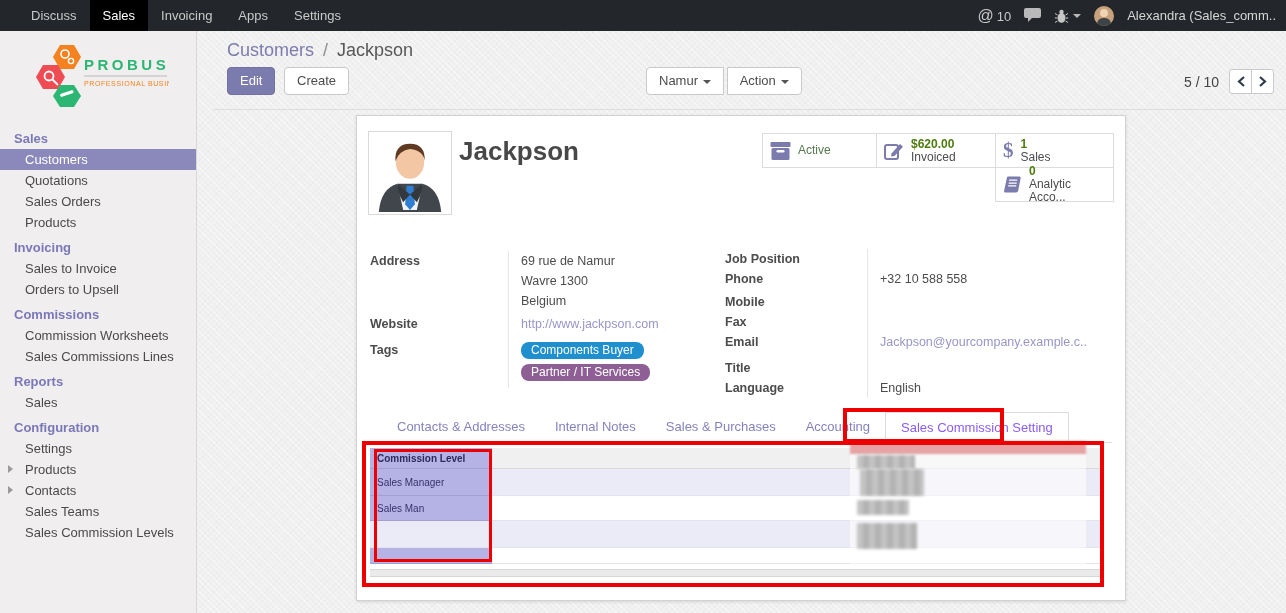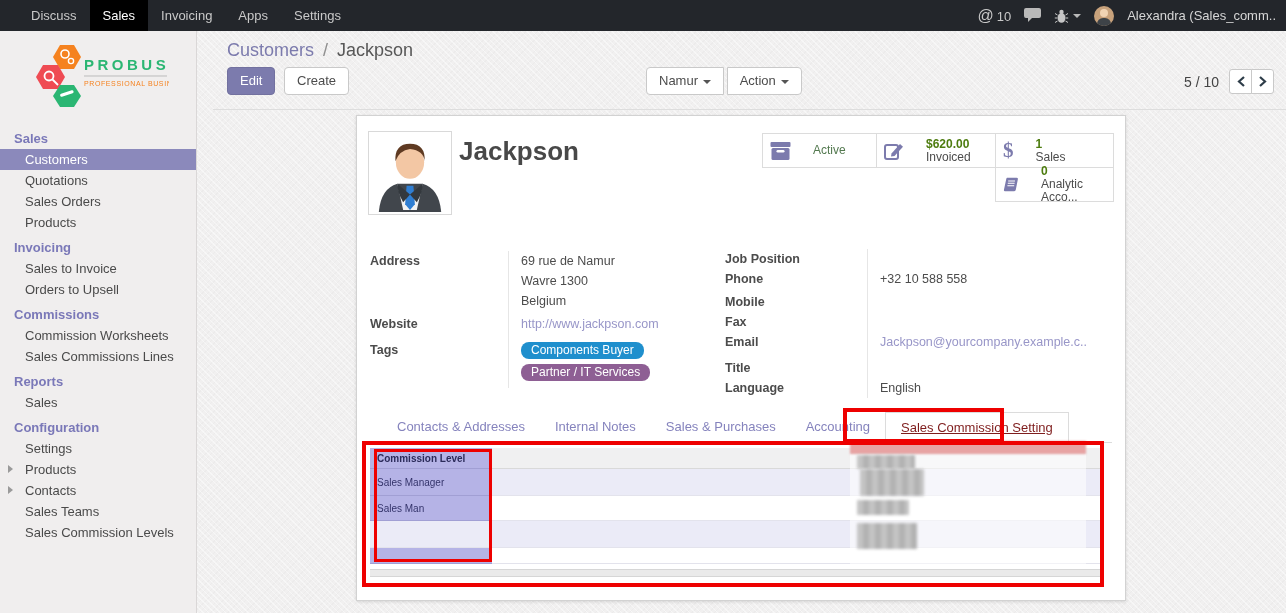--- a/index.html
+++ b/index.html
@@ -57,38 +57,38 @@
   .pbtn { width:23px; height:25px; background:#fff; border:1px solid #c9c9c9; display:flex; align-items:center; justify-content:center; font-weight:bold; color:#2e3d49; cursor:pointer; font-size:14px; }
   .pbtn.first { border-radius:3px 0 0 3px; }
   .pbtn.last { border-radius:0 3px 3px 0; margin-left:-1px; }
 
   
   .sheet { position:absolute; left:159px; top:84px; width:770px; height:486px; background:#fff; border:1px solid #d2d2d2; box-shadow:0 1px 3px rgba(0,0,0,.12); }
   .photo { position:absolute; left:11px; top:15px; width:84px; height:84px; background:#fff; border:1px solid #d9d9d9; padding:2px; }
   .rec-title { position:absolute; left:102px; top:20px; font-size:26px; font-weight:bold; color:#484848; }
 
   .statbox { position:absolute; border:1px solid #dcdcdc; background:#fff; display:flex; align-items:center; gap:7px; padding:0 7px; cursor:pointer; }
-  .statbox .sb-txt { line-height:13px; font-size:12px;margin-left:15px; }
+  .statbox .sb-txt { line-height:13px; font-size:12px; }
   .statbox .sb-val { color:#4d7c0f; font-weight:bold; }
   .statbox .sb-lbl { color:#4c4c4c; }
   .sb-active-lbl { color:#53794f; font-size:13px; }
   .dollar { font-size:21px; font-weight:bold; color:#7c7bad; font-family:"Liberation Serif", serif; }
 
   .fgroup { position:absolute; display:grid; font-size:12.5px; }
   .fgroup .flabel { font-weight:bold; color:#4c4c4c; line-height:20px; }
   .fgroup .fval { border-left:1px solid #e6e6e6; padding-left:12px; line-height:20px; color:#4c4c4c; min-height:20px; }
   .fgroup .flink { color:#9896c8; cursor:pointer; }
   .tagpill { display:inline-block; color:#fff; font-size:12px; line-height:17px; padding:0 10px; border-radius:8px; margin-bottom:3px; cursor:pointer; }
   .tag-blue { background:#1f8fcd; }
   .tag-purple { background:#8e5f94; }
 
   
   .tabs { position:absolute; left:13px; right:13px; top:296px; height:31px; border-bottom:1px solid #dcdcdc; display:flex; padding-left:12px; }
   .tab { padding:7px 15px; color:#8583bd; cursor:pointer; white-space:nowrap; }
-  .tab.active { background:#fff; border:1px solid #dcdcdc; border-bottom:1px solid #fff; color:#7f1d1d; margin-bottom:-1px;text-decoration:underline; }
+  .tab.active { background:#fff; border:1px solid #dcdcdc; border-bottom:1px solid #fff; color:#8b5cf6; margin-bottom:-1px; }
 
   
   .ctable { position:absolute; left:13px; top:332px; width:734px; font-size:10px; }
   .trow { display:flex; }
   .c1 { width:122px; flex:none; background:#b5b3e6; color:#34346b; padding:2px 7px; border-bottom:1px solid #a19fd4; }
   .crest { flex:1; border-bottom:1px solid #e3e3ec; }
   .trow.thead .c1 { font-weight:bold; color:#2b2b5a; }
   .trow.thead .crest { background:#f0f0f1; border-bottom:1px solid #d9d9d9; }
   .trow.thead { height:21px; }
   .trow.r1, .trow.r3 { height:27px; }

